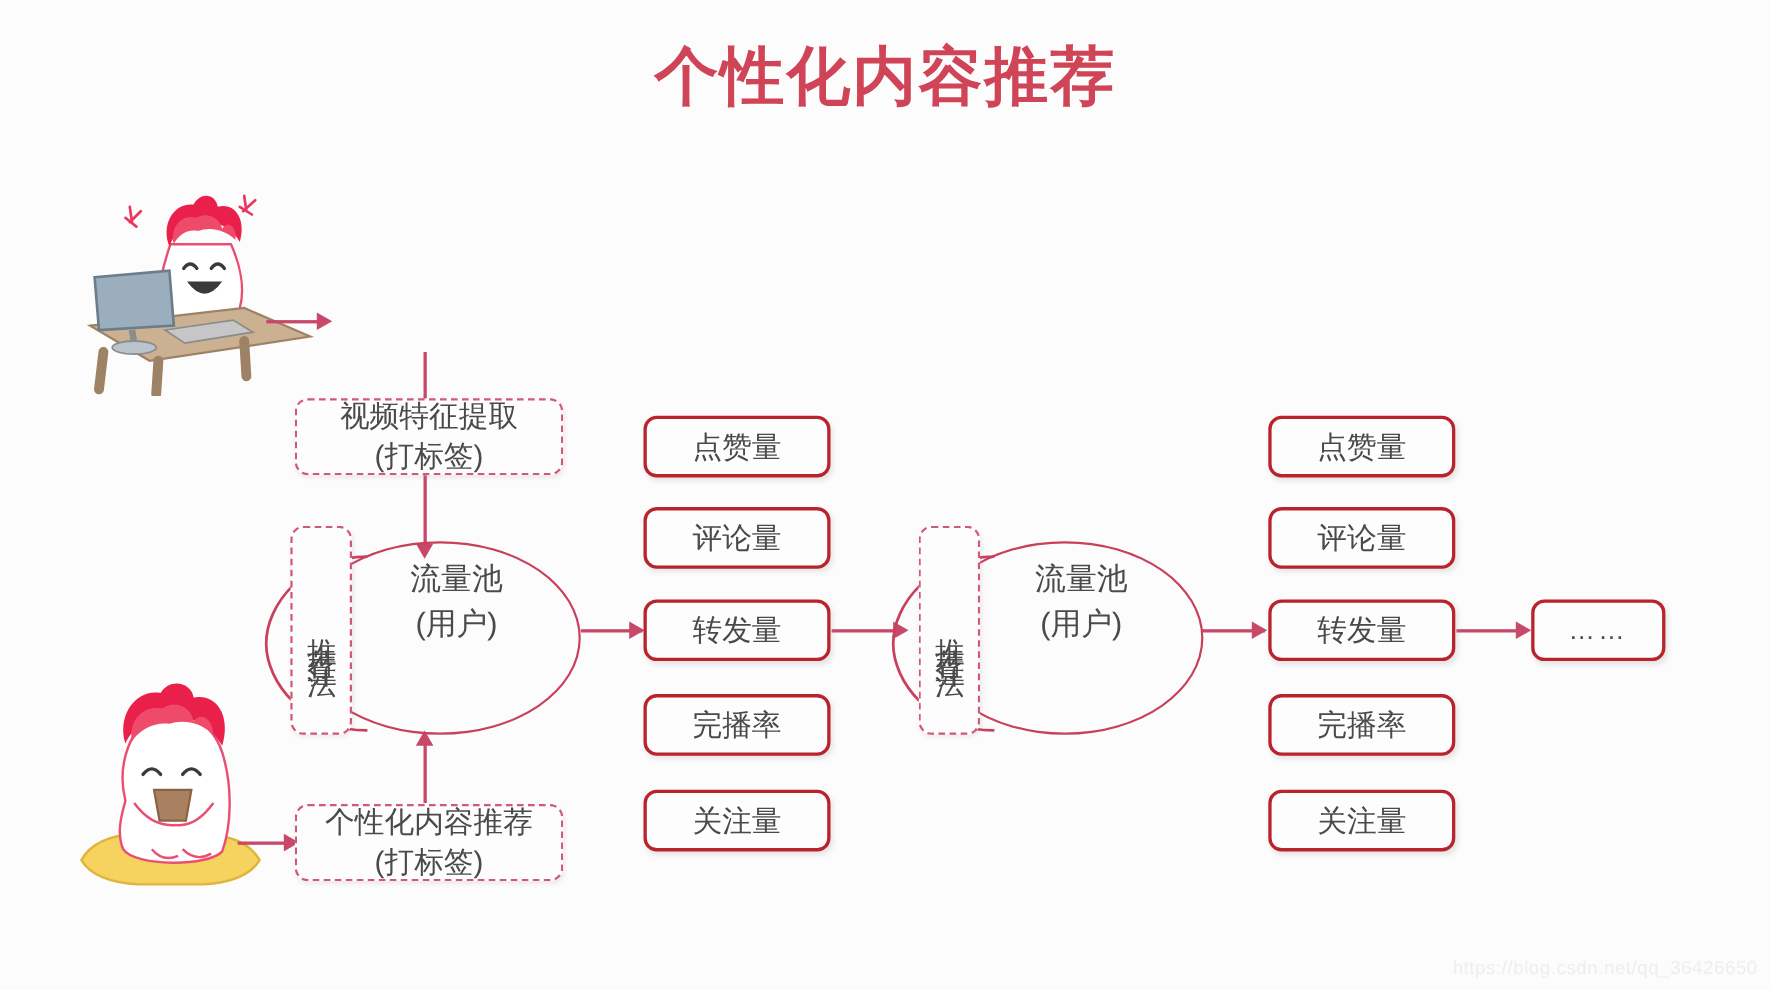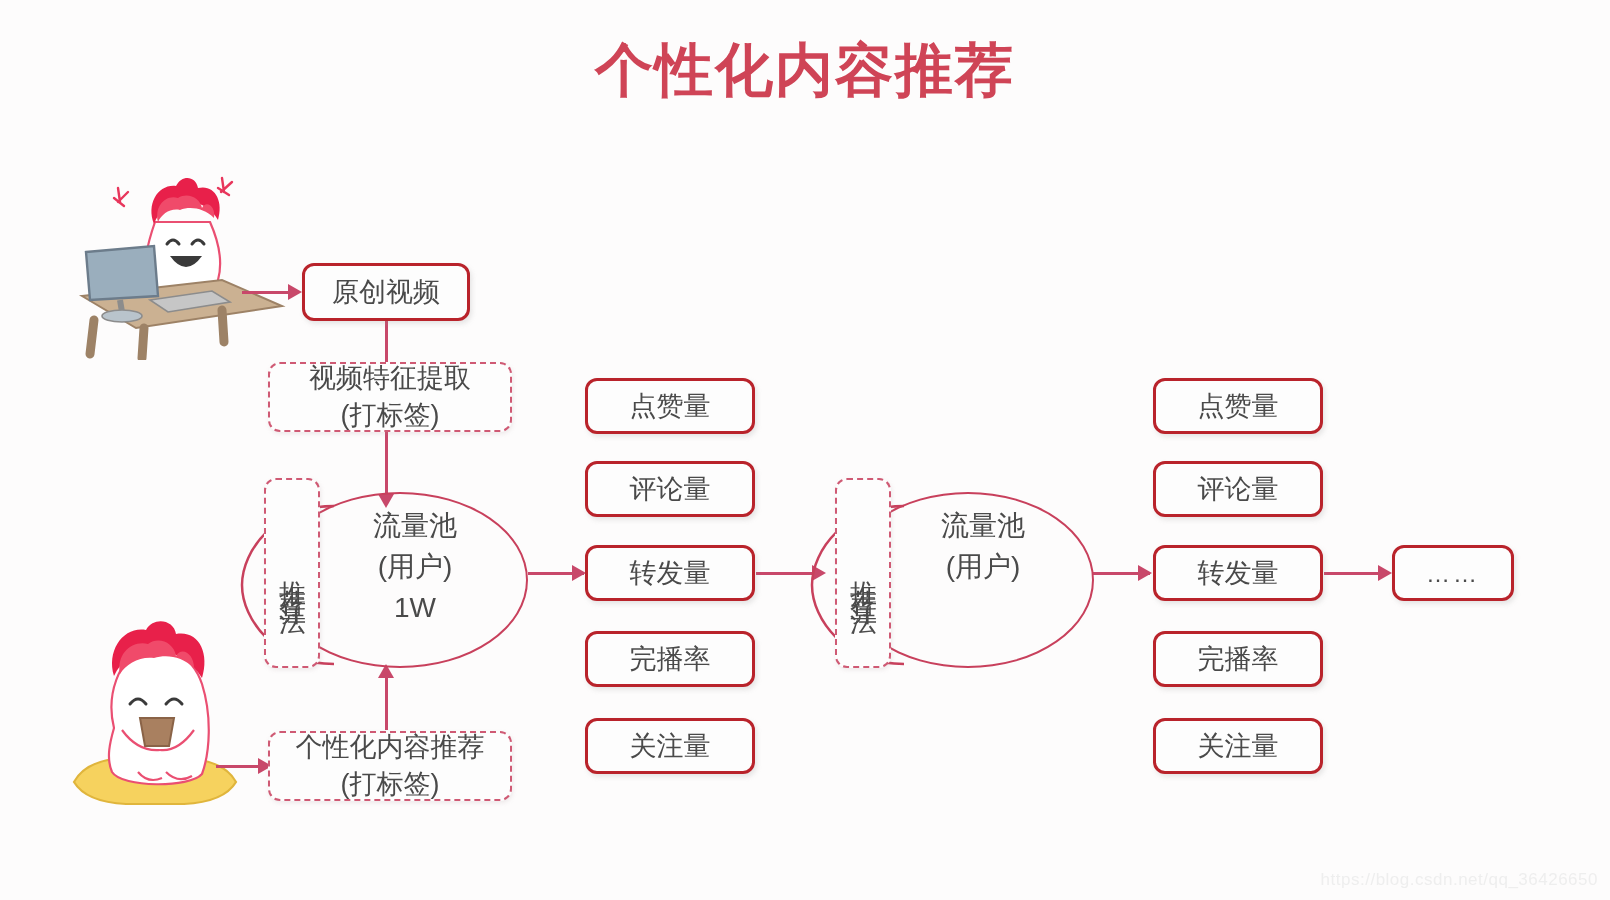--- a/index.html
+++ b/index.html
@@ -221,34 +221,28 @@
     <path d="M98 6 C40 6 6 50 6 85 C6 120 40 164 98 164" fill="none" stroke="#c8405c" stroke-width="2.5"></path>
   </svg>
   <svg class="illus" style="left:806px; top:500px;" width="110" height="170" viewBox="0 0 110 170">
     <path d="M98 6 C40 6 6 50 6 85 C6 120 40 164 98 164" fill="none" stroke="#c8405c" stroke-width="2.5"></path>
   </svg>
 
   <div class="pool" style="left:272px; top:492px; width:256px; height:176px;"></div>
   <div class="pool-label" style="left:330px; top:505px; width:170px;">
     <span>流量池</span>
     <span>(用户)</span>
-    <span>1W</span>
   </div>
 
   <div class="pool" style="left:842px; top:492px; width:252px; height:176px;"></div>
   <div class="pool-label" style="left:898px; top:505px; width:170px;">
     <span>流量池</span>
     <span>(用户)</span>
   </div>
 
-  <div class="node solid" style="left:302px; top:263px; width:168px; height:58px;">
-    <div class="lines">
-        <span>原创视频</span>
-      </div>
-  </div>
 
   <div class="node dashed" style="left:268px; top:362px; width:244px; height:70px;">
     <div class="lines">
       <span>视频特征提取</span>
       <span>(打标签)</span>
     </div>
   </div>
 
   <div class="node dashed" style="left:268px; top:731px; width:244px; height:70px;">
     <div class="lines">

